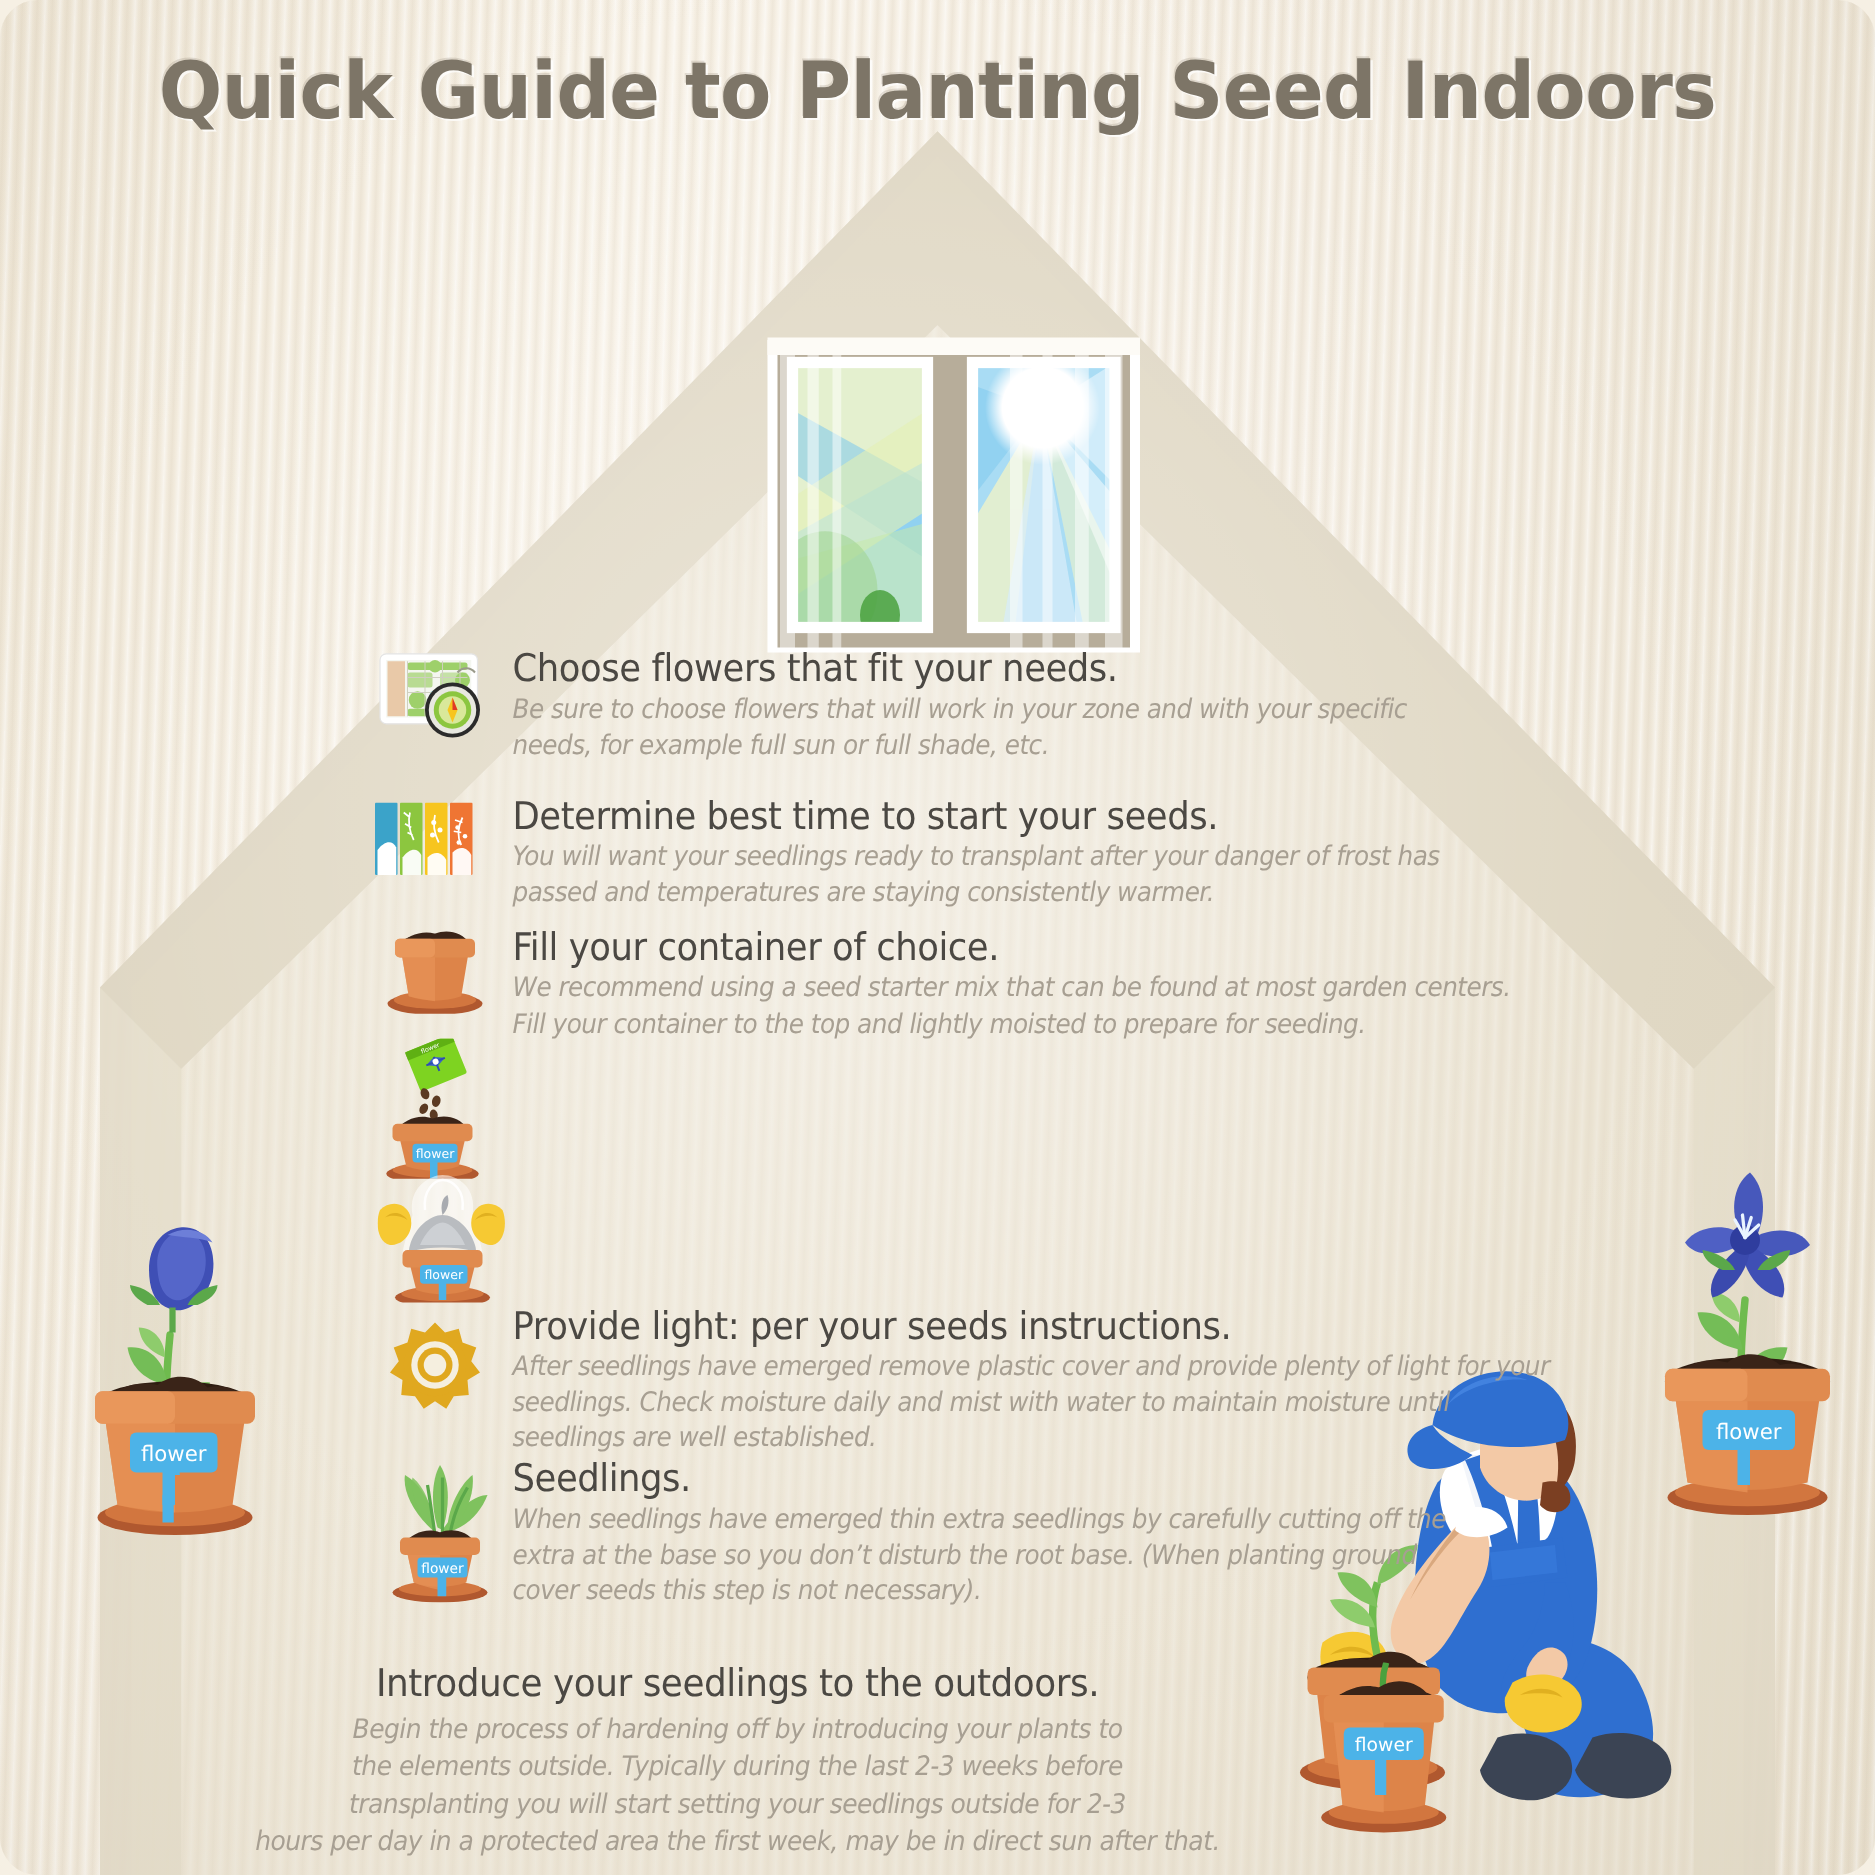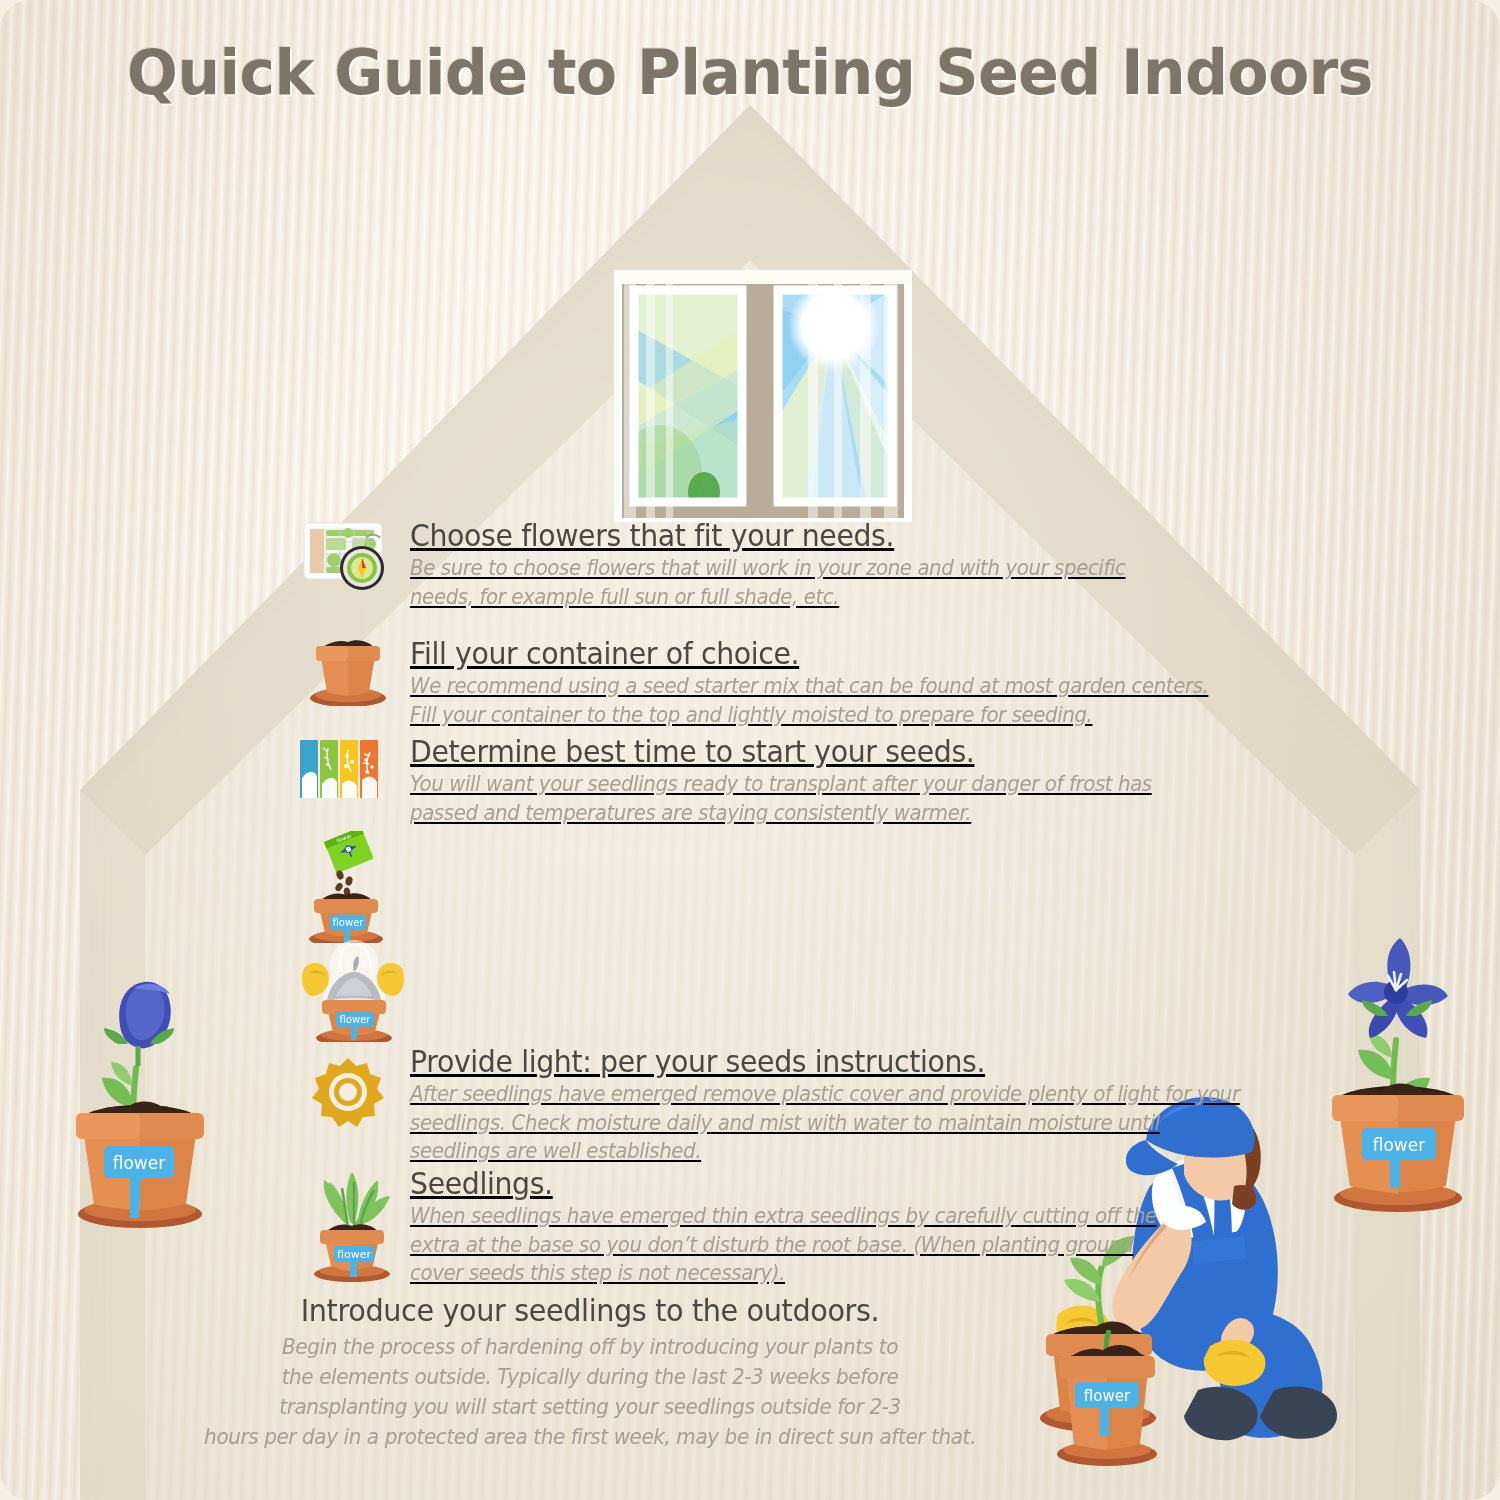--- a/index.html
+++ b/index.html
@@ -44,38 +44,38 @@
 
   
   .window-wrap{position:absolute;left:612px;top:268px;width:302px;height:264px;}
 
   
   .steps{position:absolute;left:300px;top:520px;width:960px;}
   .step{position:relative;display:block;}
   .step-icon{
     position:absolute;left:0;top:0;width:98px;
   }
-  .step-text{margin-left:110px;text-decoration:underline;}
+  .step-text{margin-left:110px;}
   .step-head{
     font-family:"DejaVu Sans","Liberation Sans",sans-serif;
     font-size:30.5px;color:#4b4843;line-height:1.08;
     letter-spacing:-0.4px;white-space:nowrap;
     transform:scaleX(0.93);transform-origin:left center;
   }
   .step-body{
     font-family:"DejaVu Sans","Liberation Sans",sans-serif;
     font-style:italic;font-size:21.5px;color:#a79f92;line-height:1.33;
     letter-spacing:-0.45px;
     transform:scaleX(0.92);transform-origin:left top;
     margin-top:1px;
   }
   .step-body div{white-space:nowrap;}
 
   
-  .footer{position:absolute;left:60px;top:1293px;width:1060px;text-align:center;}
+  .footer{position:absolute;left:60px;top:1330px;width:1060px;text-align:center;}
   .footer-head{
     font-family:"DejaVu Sans","Liberation Sans",sans-serif;
     font-size:30.5px;color:#4b4843;letter-spacing:-0.4px;white-space:nowrap;
     transform:scaleX(0.94);
   }
   .footer-body{
     font-family:"DejaVu Sans","Liberation Sans",sans-serif;
     font-style:italic;font-size:21.5px;color:#a79f92;line-height:1.40;
     letter-spacing:-0.45px;margin-top:4px;
     transform:scaleX(0.93);
@@ -347,42 +347,20 @@
       </div>
       <div class="step-text">
         <div class="step-head">Choose flowers that fit your needs.</div>
         <div class="step-body">
           <div>Be sure to choose flowers that will work in your zone and with your specific</div>
           <div>needs, for example full sun or full shade, etc.</div>
         </div>
       </div>
     </div>
 
-    <div class="step" style="height:98px">
-      <div class="step-icon" style="top:-6px">
-        <svg width="96" height="74" viewBox="0 0 96 74">
-          <ellipse cx="48" cy="20" rx="30" ry="10" fill="#2e1c11"></ellipse>
-          <path d="M18,20 C26,11 38,7 48,10 C58,6 70,9 76,18Z" fill="#3a2418"></path>
-          <ellipse cx="48" cy="66" rx="38" ry="9" fill="#b0582f"></ellipse>
-          <ellipse cx="48" cy="63" rx="33" ry="7" fill="#d2763f"></ellipse>
-          <path d="M20,18 L76,18 L69,60 Q48,67 27,60 Z" fill="#dd8449"></path>
-          <path d="M20,18 L48,18 L48,64 Q34,62 27,60 Z" fill="#e89459" opacity="0.65"></path>
-          <rect x="16" y="14" width="64" height="15" rx="4" fill="#e08b4f"></rect>
-          <rect x="16" y="14" width="32" height="15" rx="4" fill="#eb9a5e" opacity="0.8"></rect>
-        </svg>
-      </div>
-      <div class="step-text">
-        <div class="step-head">Fill your container of choice.</div>
-        <div class="step-body">
-          <div>We recommend using a seed starter mix that can be found at most garden centers.</div>
-          <div>Fill your container to the top and lightly moisted to prepare for seeding.</div>
-        </div>
-      </div>
-    </div>
-
     <div class="step" style="height:105px">
       <div class="step-icon" style="top:4px">
         <svg width="80" height="62" viewBox="0 0 80 62">
           <rect x="0" y="0" width="18" height="58" rx="1" fill="#3ba3c9"></rect>
           <rect x="20" y="0" width="18" height="58" rx="1" fill="#8cc63f"></rect>
           <rect x="40" y="0" width="18" height="58" rx="1" fill="#f7c51e"></rect>
           <rect x="60" y="0" width="18" height="58" rx="1" fill="#ef7533"></rect>
           <g fill="#ffffff">
             <path d="M2,38 C8,30 14,30 17,36 L17,58 L2,58Z"></path>
             <path d="M22,44 C28,36 34,36 37,42 L37,58 L22,58Z" opacity="0.95"></path>
@@ -406,20 +384,42 @@
       </div>
       <div class="step-text">
         <div class="step-head">Determine best time to start your seeds.</div>
         <div class="step-body">
           <div>You will want your seedlings ready to transplant after your danger of frost has</div>
           <div>passed and temperatures are staying consistently warmer.</div>
         </div>
       </div>
     </div>
 
+    <div class="step" style="height:98px">
+      <div class="step-icon" style="top:-6px">
+        <svg width="96" height="74" viewBox="0 0 96 74">
+          <ellipse cx="48" cy="20" rx="30" ry="10" fill="#2e1c11"></ellipse>
+          <path d="M18,20 C26,11 38,7 48,10 C58,6 70,9 76,18Z" fill="#3a2418"></path>
+          <ellipse cx="48" cy="66" rx="38" ry="9" fill="#b0582f"></ellipse>
+          <ellipse cx="48" cy="63" rx="33" ry="7" fill="#d2763f"></ellipse>
+          <path d="M20,18 L76,18 L69,60 Q48,67 27,60 Z" fill="#dd8449"></path>
+          <path d="M20,18 L48,18 L48,64 Q34,62 27,60 Z" fill="#e89459" opacity="0.65"></path>
+          <rect x="16" y="14" width="64" height="15" rx="4" fill="#e08b4f"></rect>
+          <rect x="16" y="14" width="32" height="15" rx="4" fill="#eb9a5e" opacity="0.8"></rect>
+        </svg>
+      </div>
+      <div class="step-text">
+        <div class="step-head">Fill your container of choice.</div>
+        <div class="step-body">
+          <div>We recommend using a seed starter mix that can be found at most garden centers.</div>
+          <div>Fill your container to the top and lightly moisted to prepare for seeding.</div>
+        </div>
+      </div>
+    </div>
+
     <div class="step" style="height:105px">
       <div class="step-icon" style="top:-10px">
         <svg width="96" height="112" viewBox="0 0 96 112">
 
           <g transform="rotate(-22 50 22)">
             <rect x="30" y="2" width="40" height="34" rx="2" fill="#7ed321"></rect>
             <rect x="30" y="2" width="40" height="7" fill="#5fb013"></rect>
             <text x="50" y="8" font-family="DejaVu Sans, sans-serif" font-size="5" fill="#ffffff" text-anchor="middle">flower</text>
             <path d="M50,14 L58,18 L50,22 L42,18Z" fill="#3b62c9"></path>
             <path d="M50,14 L50,26 M42,18 L58,18" stroke="#2f4fae" stroke-width="1.6"></path>

